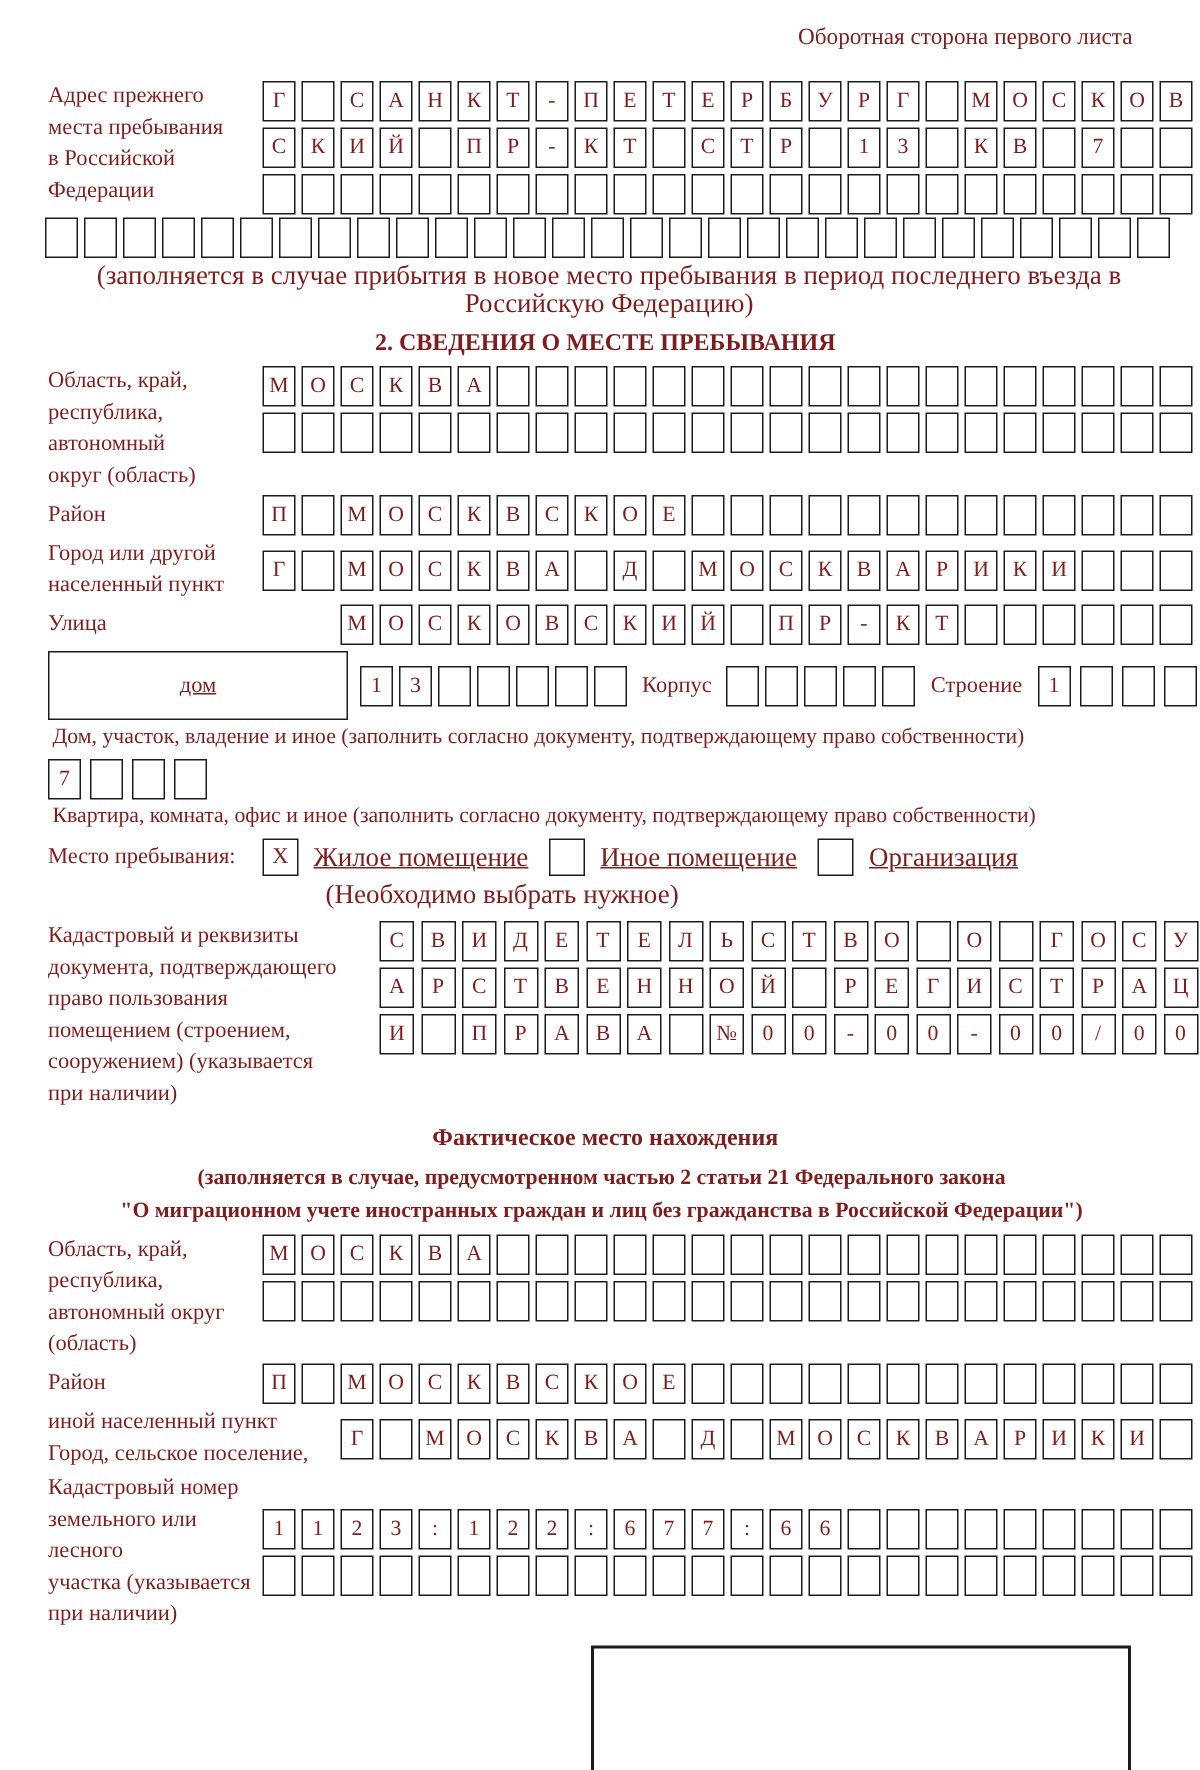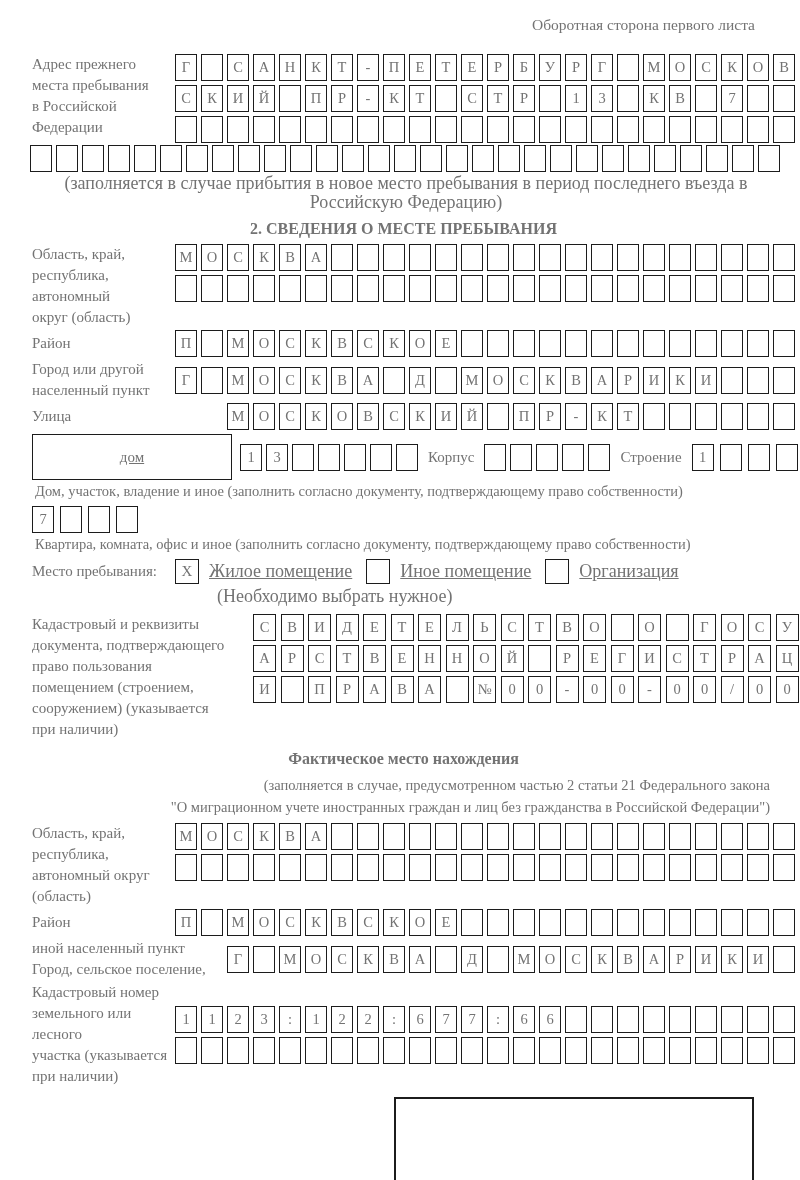--- a/index.html
+++ b/index.html
@@ -2,21 +2,21 @@
 <html><head>
 <meta charset="utf-8">
 <style>
   * { margin:0; padding:0; box-sizing:border-box; }
   html,body { background:#fff; }
   .page {
     position:relative;
     width:800px; height:1180px;
     margin:0 auto;
     background:#fff;
-    color:#737373;
+    color:#7f1d1d;
     font-family:"Liberation Serif","DejaVu Serif",serif;
     padding:16px 5px 16px 32px;
     overflow:hidden;
   }
   .corner { text-align:right; font-size:15.5px; padding-right:40px; margin-bottom:20px; }
 
   .frow { display:flex; align-items:flex-start; margin-bottom:2px; }
   .frow.vcenter { align-items:center; }
   .lbl { font-size:15px; line-height:21px; flex:0 0 auto; }
   .lw134 { width:143px; }
@@ -47,21 +47,21 @@
 
   .chk-row { display:flex; align-items:center; margin-top:6px; }
   .chk-box {
     width:24px; height:25px; border:1.7px solid #1c1c1c;
     display:inline-flex; align-items:center; justify-content:center;
     font-size:15px; flex:0 0 auto;
   }
   .chk-row .lbl-first { width:143px; }
   .chk-lbl { font-size:18px; margin:0 14px 0 10px;text-decoration:underline; }
 
-  .fact-note { text-align:right; font-size:14.5px; line-height:22px; padding-right:25px; }
+  .fact-note { text-align:center; font-size:14.5px; line-height:22px; padding-right:25px;font-weight:bold; }
 
   .stamp-box {
     width:360px; height:176px;
     border:2px solid #1c1c1c;
     margin:10px 0 6px 362px;
   }
 
   .doc-rows .boxrow { gap:4.5px; }
   .doc-rows .cell { width:23px; }
   .gap6 { gap:6px; }

